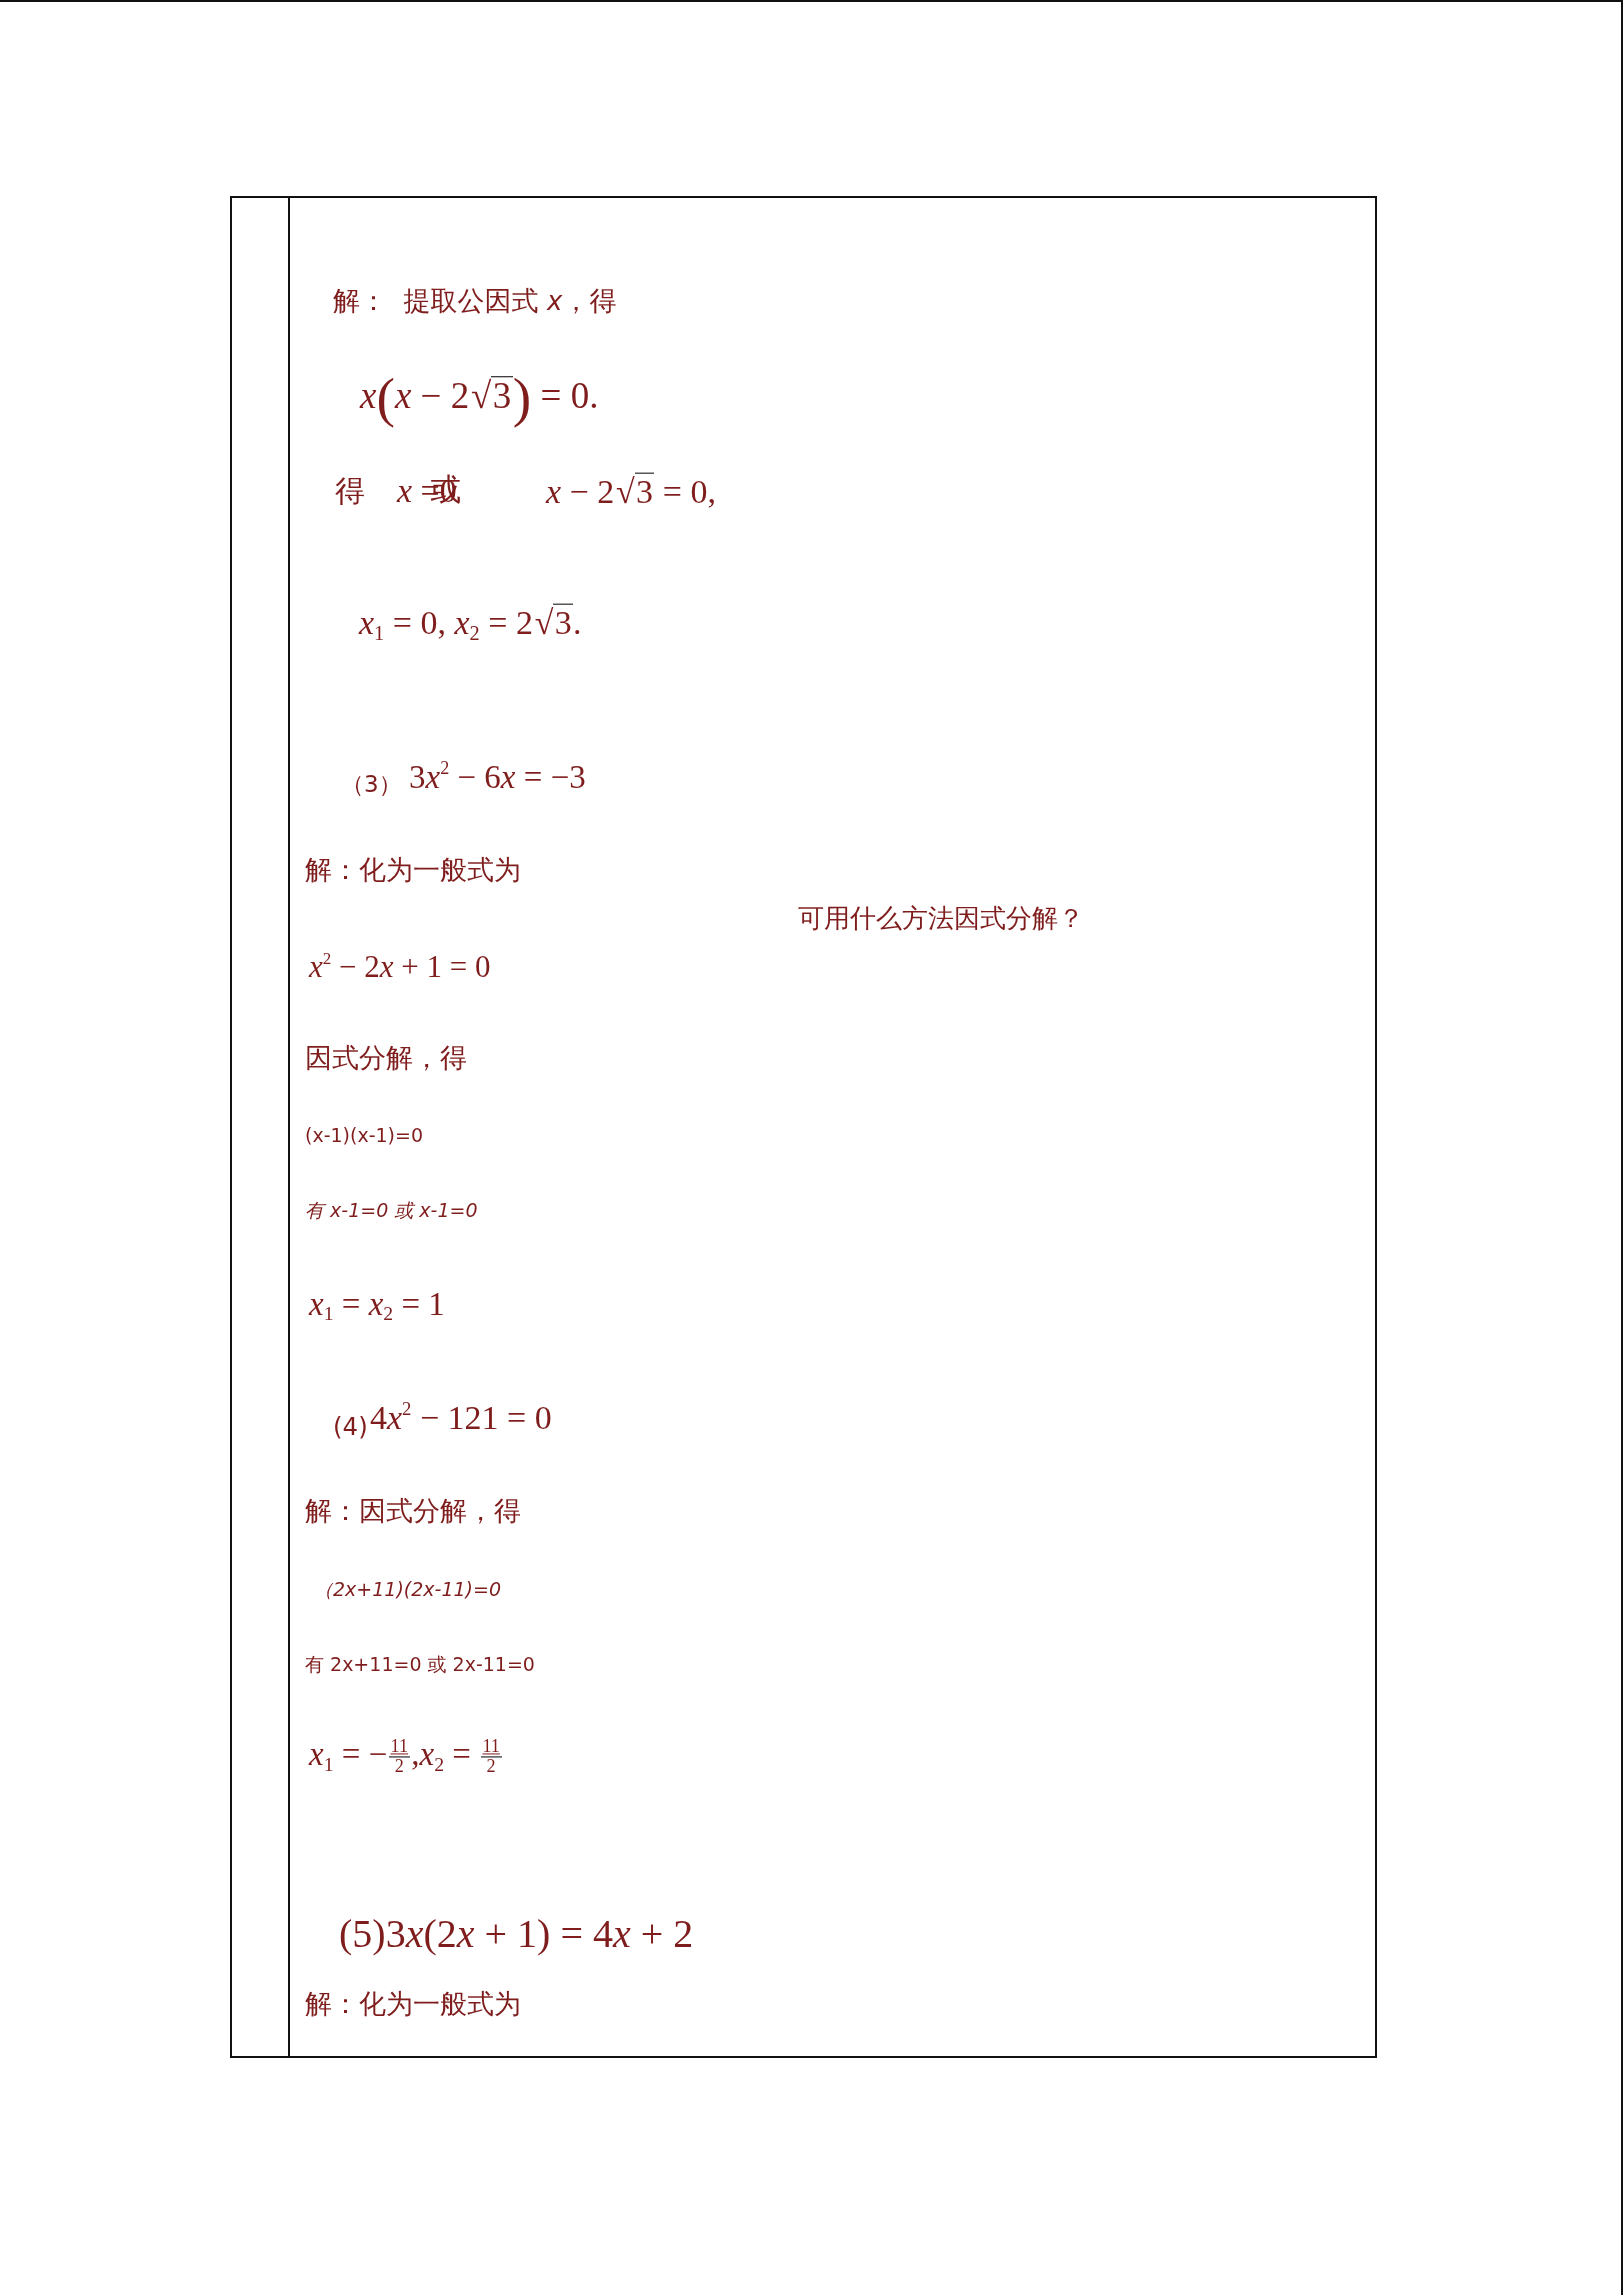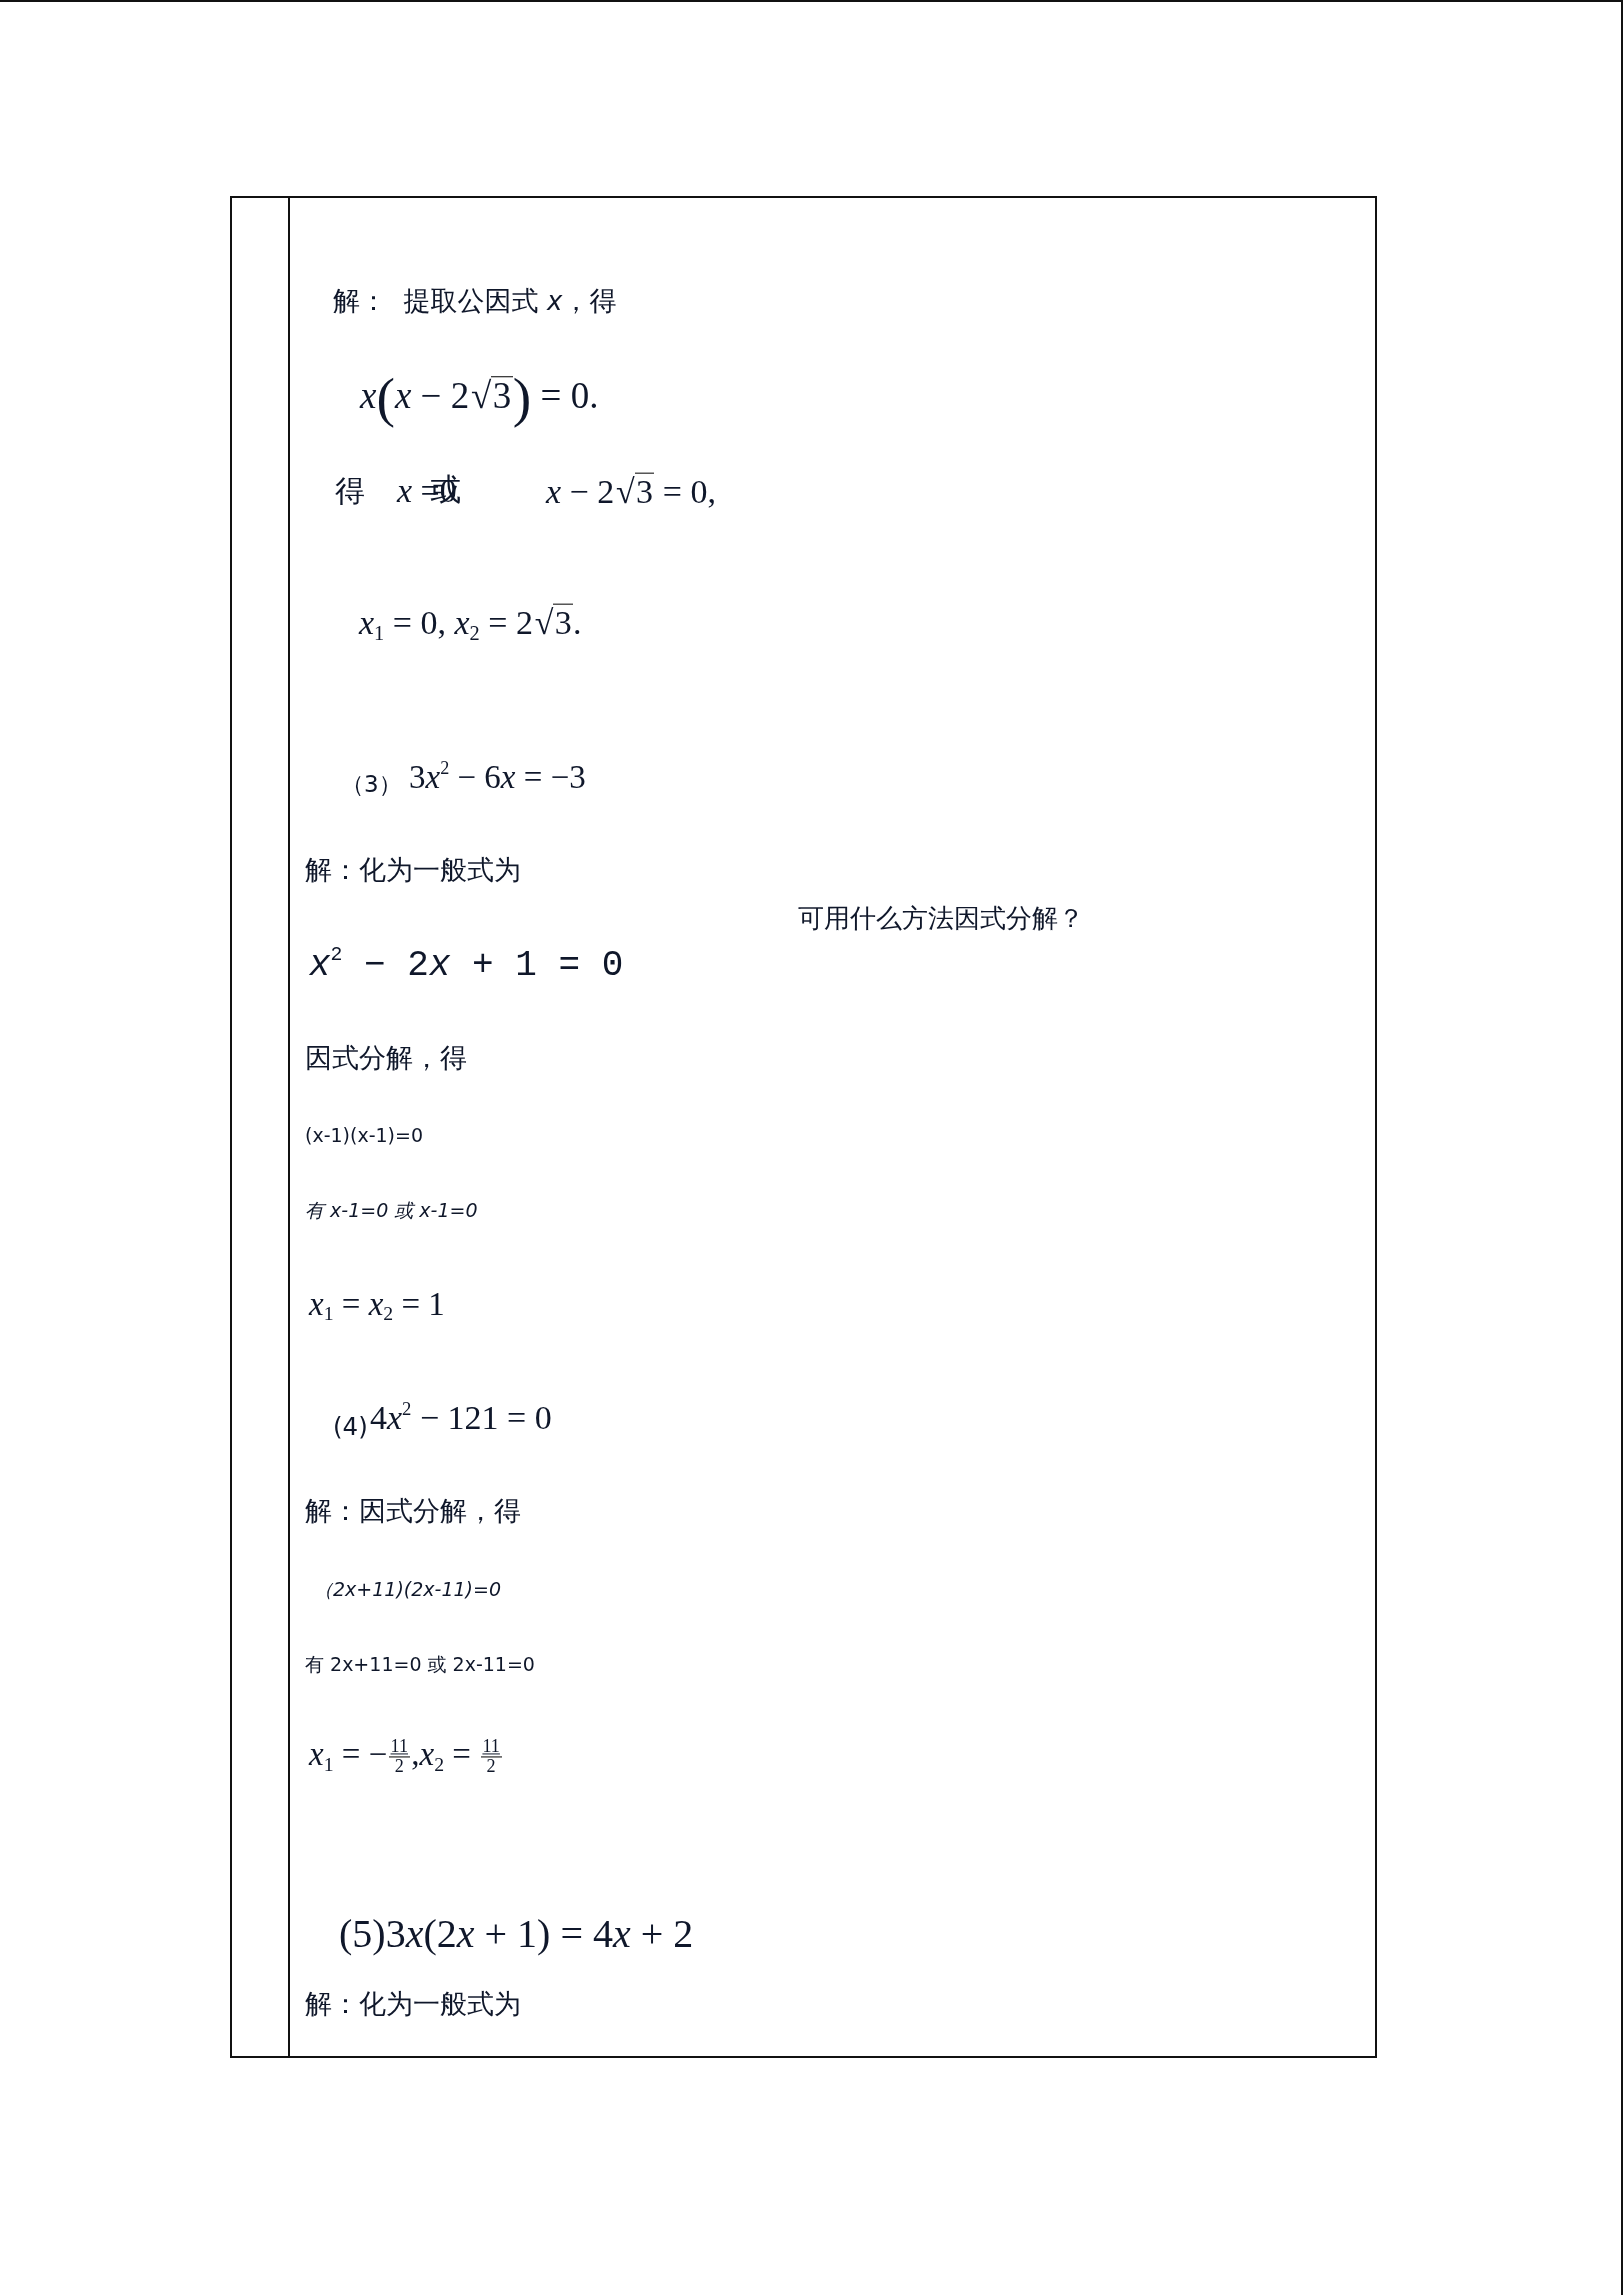--- a/index.html
+++ b/index.html
@@ -1,21 +1,21 @@
 <!DOCTYPE html>
 <html style="font-size:11px"><head>
 <meta charset="utf-8">
 <style>
   html, body { margin: 0; padding: 0; background: #ffffff; }
   body { width: 1623px; height: 2295px; position: relative; overflow: hidden; }
   .page-top-rule { position: absolute; left: 0; top: 0; width: 1623px; height: 2px; background: #111; }
   .page-right-rule { position: absolute; right: 0; top: 0; width: 2px; height: 2295px; background: #111; }
   .table-frame { position: absolute; left: 230px; top: 196px; width: 1143px; height: 1858px; border: 2px solid #111; box-sizing: content-box; }
   .col-divider { position: absolute; left: 288px; top: 196px; width: 2px; height: 1860px; background: #111; }
-  .line { position: absolute; white-space: nowrap; color: #0f172a; transform: translateY(-50%); line-height: 1; }
+  .line { position: absolute; white-space: nowrap; color: #7f1d1d; transform: translateY(-50%); line-height: 1; }
   .cjk { font-family: "DejaVu Serif", serif; font-size: 27px; }
   .cjk-light { font-family: "DejaVu Serif", serif; font-size: 26px; }
   .sans { font-family: "DejaVu Sans", "Liberation Sans", sans-serif; font-size: 19px; }
   .math { font-family: "Liberation Serif", "DejaVu Serif", serif; font-size: 34px; }
   .math i { font-style: italic; }
   .math sup { font-size: 0.55em; vertical-align: 0.75em; line-height: 0; }
   .math sub { font-size: 0.6em; vertical-align: -0.3em; line-height: 0; }
   .sqrt { display: inline-block; position: relative; padding-left: 0.05em; }
   .sqrt .rad { border-top: 1.4px solid #000; padding: 0 0.04em; display: inline-block; line-height: 1.05; }
   .bigparen { font-size: 1.5em; vertical-align: -0.15em; font-weight: 300; }
@@ -51,21 +51,21 @@
 
 <div class="line math" style="left:359px; top:622px; font-size:34px;">
   <i>x</i><sub>1</sub> <span>= 0,</span> <i>x</i><sub>2</sub> <span>= 2</span><span class="sqrt">√<span class="rad">3</span></span><span>.</span>
 </div>
 
 <div class="line sans" style="left:341px; top:784px; font-size:23px;">（3）</div>
 <div class="line math" style="left:409px; top:777px; font-size:33px;">
   <span>3</span><i>x</i><sup>2</sup><span> − 6</span><i>x</i><span> = −3</span>
 </div>
 <div class="line cjk" style="left:305px; top:869px;">解：化为一般式为</div>
-<div class="line math" style="left:309px; top:966px; font-size:36px;font-family:Liberation Mono, monospace;">
+<div class="line math" style="left:309px; top:966px; font-size:31px;">
   <i>x</i><sup>2</sup><span> − 2</span><i>x</i><span> + 1 = 0</span>
 </div>
 <div class="line cjk-light" style="left:798px; top:918px;">可用什么方法因式分解？</div>
 <div class="line cjk" style="left:305px; top:1057px;">因式分解，得</div>
 <div class="line sans" style="left:305px; top:1135px;">(x-1)(x-1)=0</div>
 <div class="line sans" style="left:305px; top:1210px;font-style:italic;">有 x-1=0 或 x-1=0</div>
 <div class="line math" style="left:309px; top:1304px; font-size:33px;">
   <i>x</i><sub>1</sub><span> = </span><i>x</i><sub>2</sub><span> = 1</span>
 </div>
 

